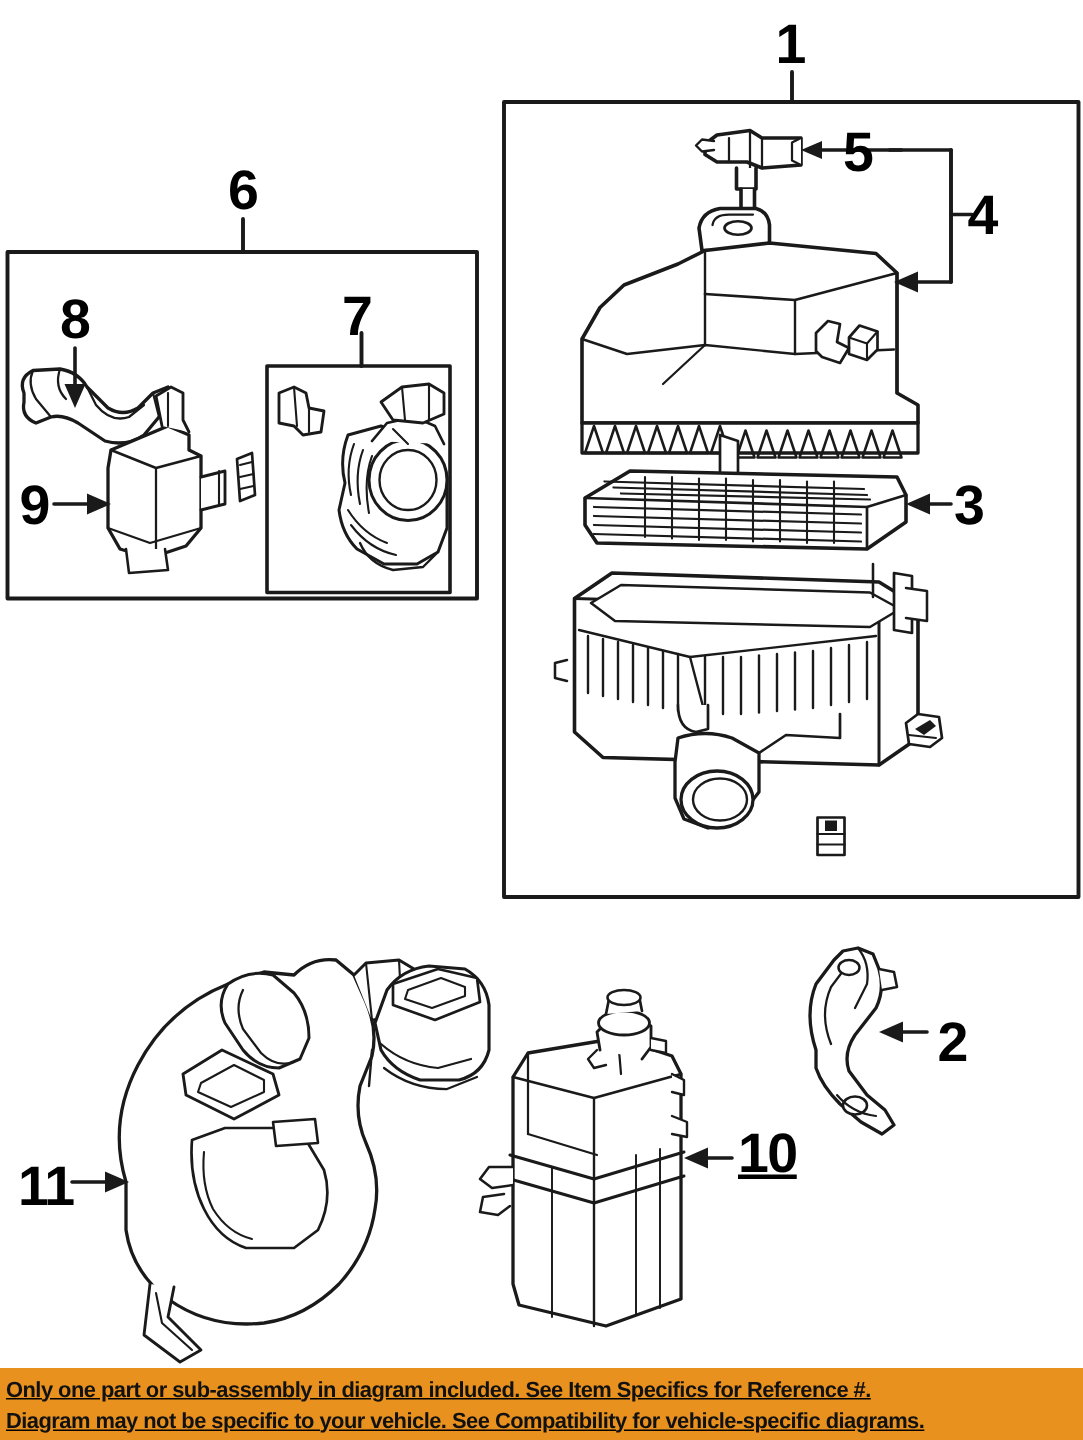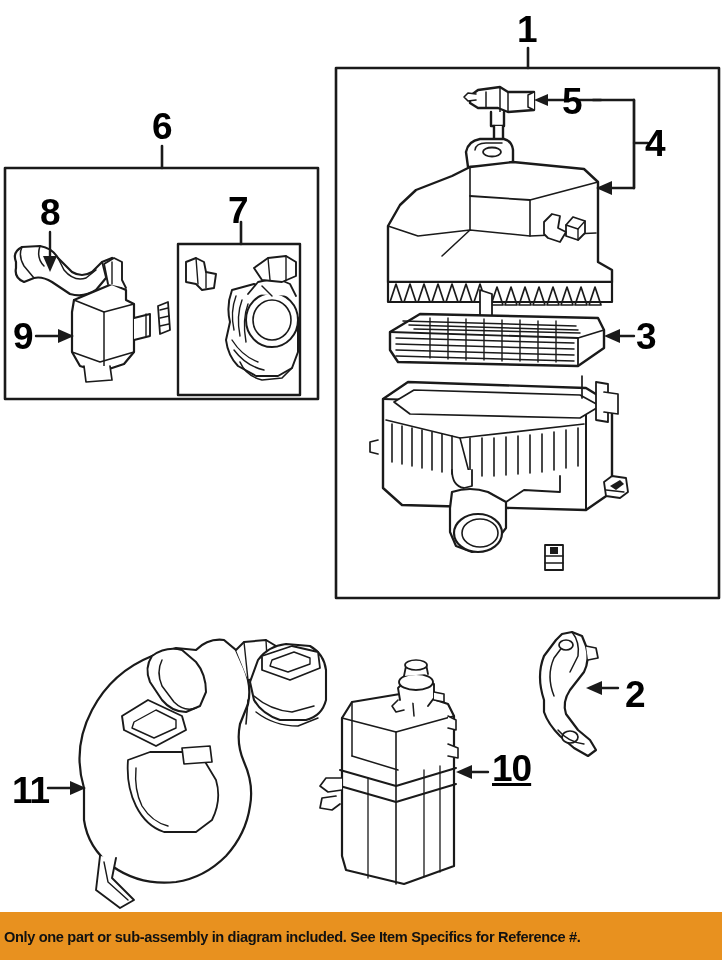--- a/index.html
+++ b/index.html
@@ -42,20 +42,21 @@
     left: 0;
     top: 912px;
     width: 722px;
     height: 48px;
     background: #e8911f;
     box-sizing: border-box;
     padding: 3px 4px 0 4px;
     display: flex;
     flex-direction: column;
     justify-content: center;
+    text-decoration: underline;
   }
   #footer-banner .bline {
     font-family: "Liberation Sans", sans-serif;
     font-weight: bold;
     font-size: 14.6px;
     color: #111111;
     line-height: 21px;
     letter-spacing: -0.35px;
     white-space: nowrap;
   }
@@ -401,13 +402,14 @@
   <div class="callout" style="left:13px; top:318px;">9</div>
   <div class="callout" style="left:636px; top:318px;">3</div>
   <div class="callout" style="left:625px; top:676px;">2</div>
   <div class="callout" style="left:492px; top:750px;text-decoration:underline;">10</div>
   <div class="callout" style="left:12px; top:772px;">11</div>
 
 </div>
 
 <div id="footer-banner">
   <div class="bline">Only one part or sub-assembly in diagram included. See Item Specifics for Reference #.</div>
+  <div class="bline">Diagram may not be specific to your vehicle. See Compatibility for vehicle-specific diagrams.</div>
 </div>
 
 </body></html>

